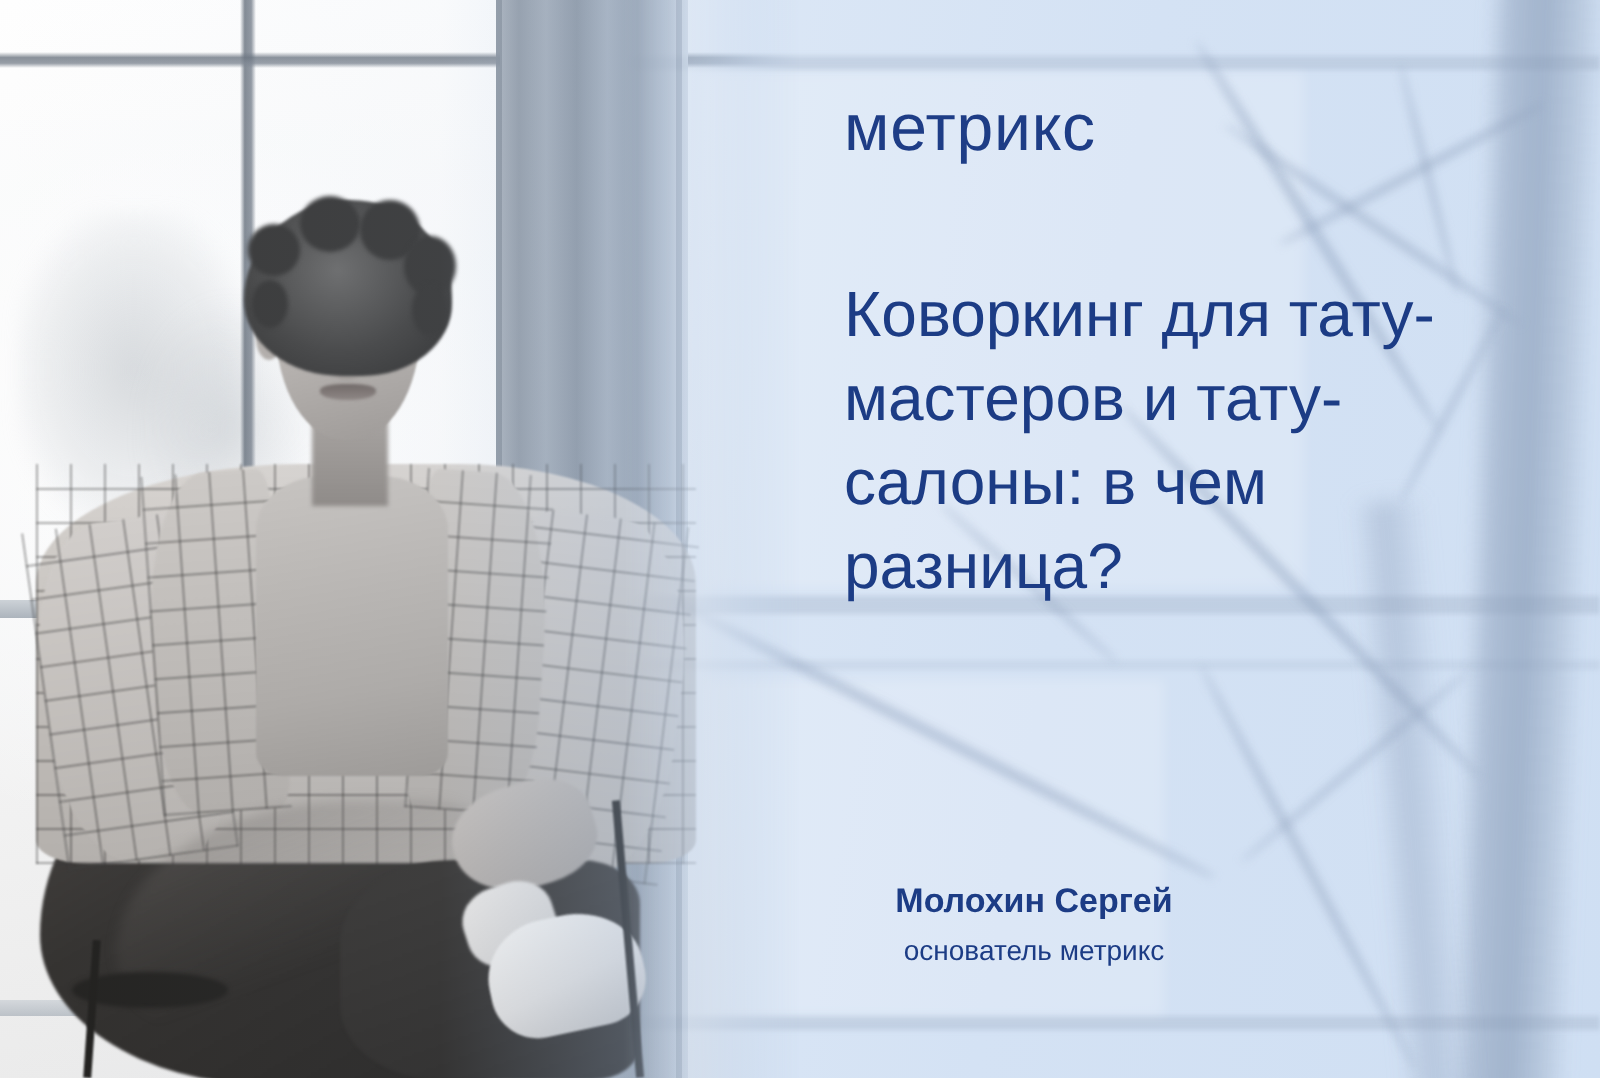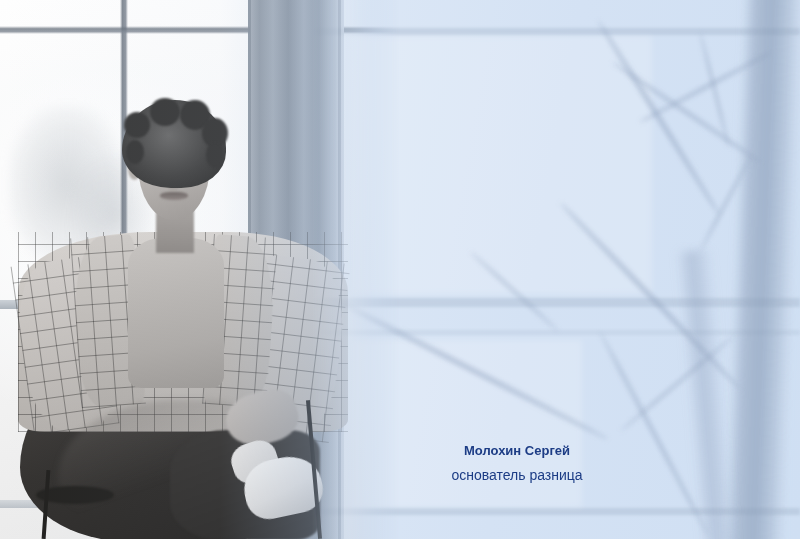--- a/index.html
+++ b/index.html
@@ -399,21 +399,21 @@
   }
 
   .author {
     position: absolute;
     left: 422px;
     top: 440px;
     width: 190px;
     text-align: center;
   }
   .author-name {
-    font-size: 13px;
+    font-size: 17px;
     font-weight: bold;
     color: #1c3c85;
     line-height: 22px;
     white-space: nowrap;
   }
   .author-role {
     font-size: 14px;
     font-weight: 400;
     color: #1c3c85;
     line-height: 22px;
@@ -515,22 +515,24 @@
       <div class="stool-seat"></div>
       <div class="stool-leg" style="left:44px;top:470px;height:69px;transform:rotate(4deg);"></div>
       <div class="stool-leg" style="left:312px;top:400px;height:139px;transform:rotate(-5deg);"></div>
     </div>
 
     <div class="photo-tint"></div>
   </div>
 
   <div class="content">
 
-
+    <div class="logo">метрикс</div>
+
+    <div class="headline">Коворкинг для тату-мастеров и тату-салоны: в чем разница?</div>
 
 
     <div class="author">
       <div class="author-name">Молохин Сергей</div>
-      <div class="author-role">основатель разница</div>
+      <div class="author-role">основатель метрикс</div>
     </div>
 
   </div>
 </div>
 
 </body></html>

